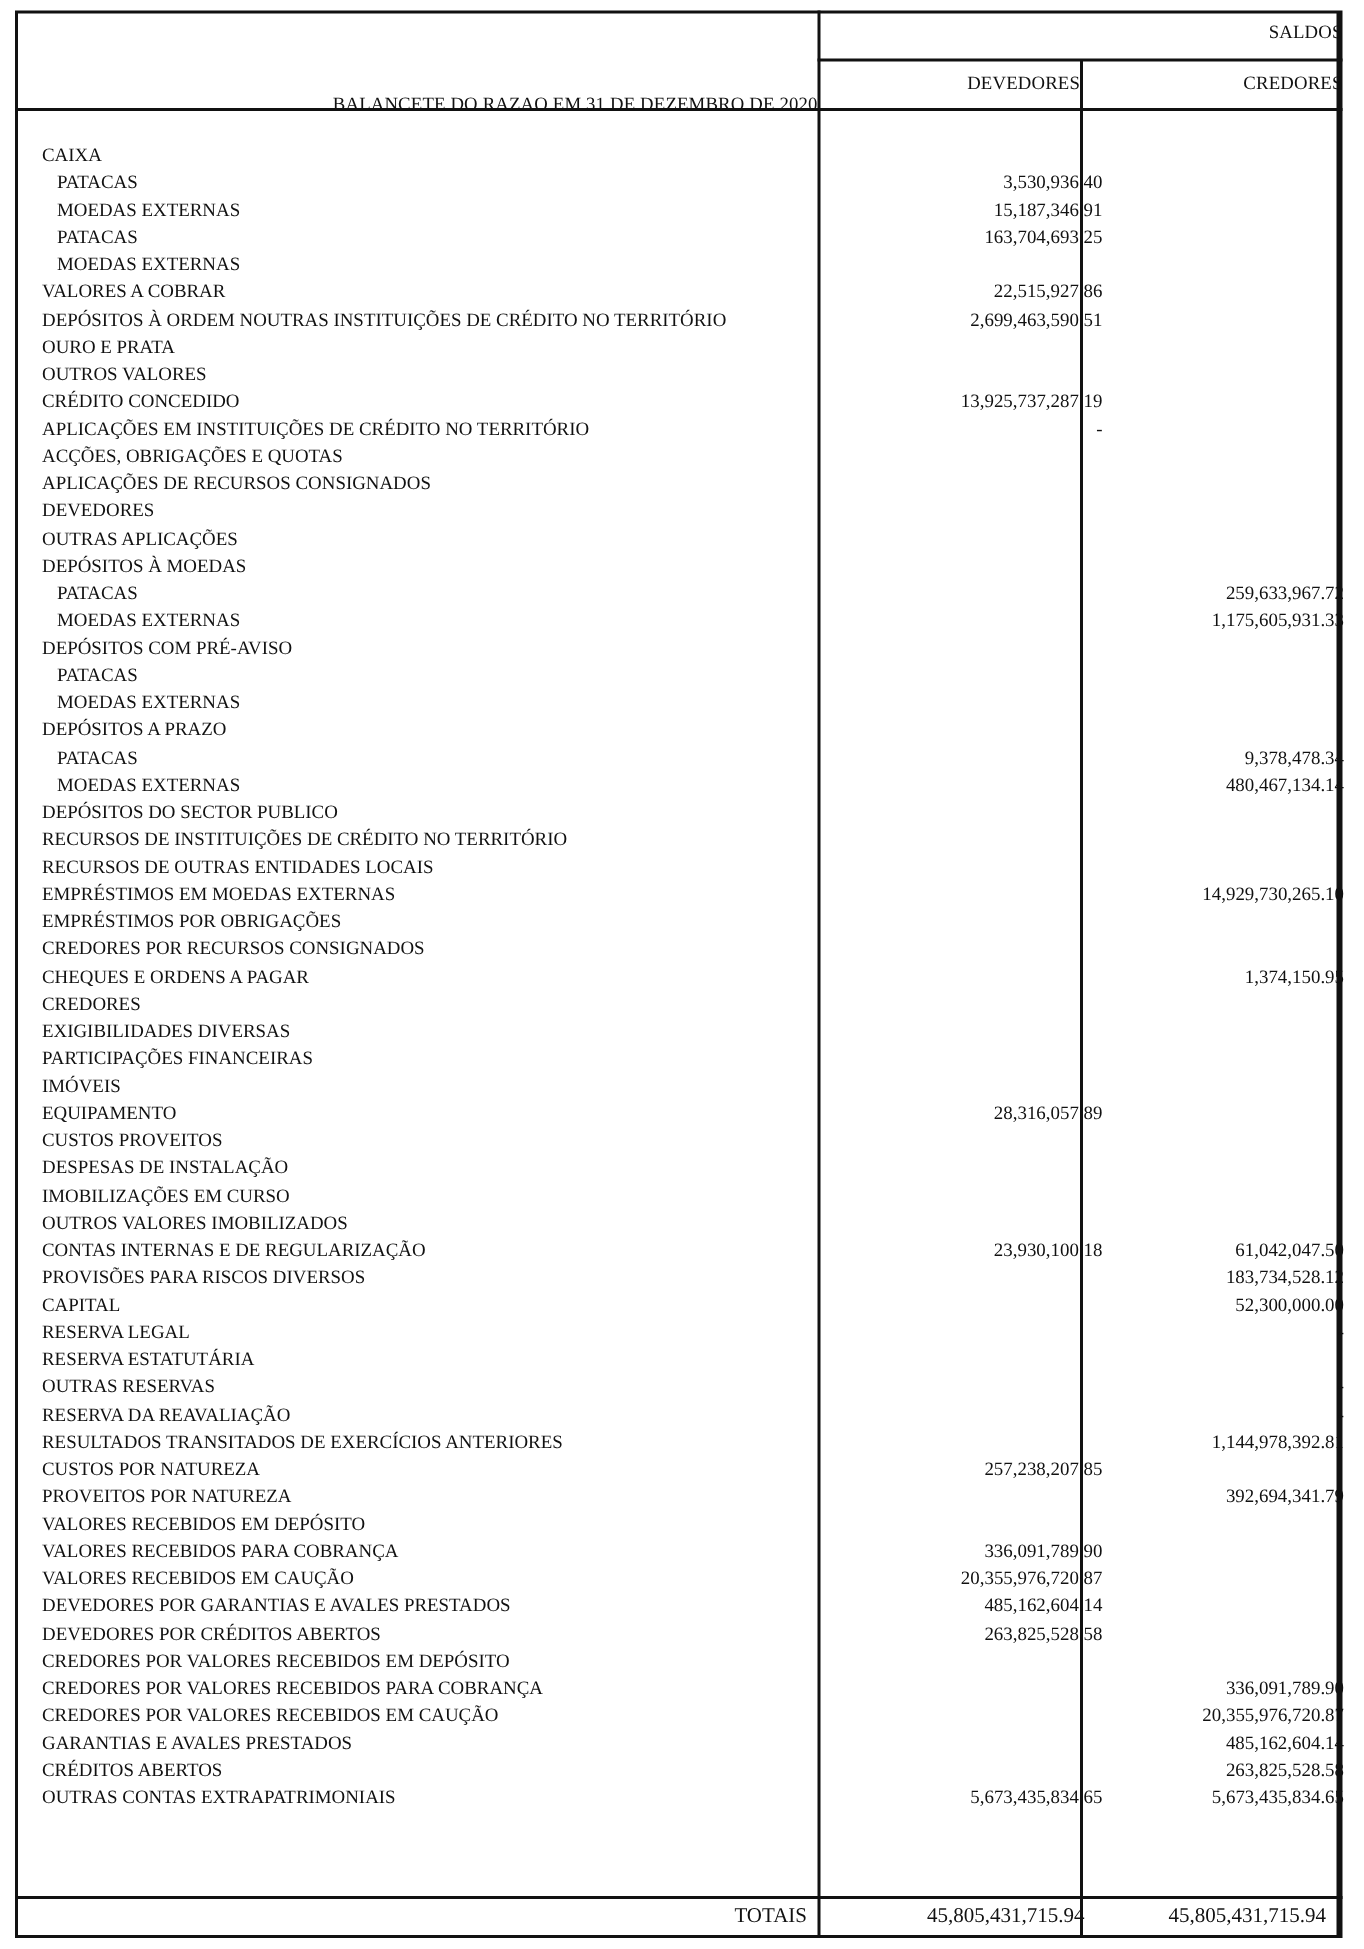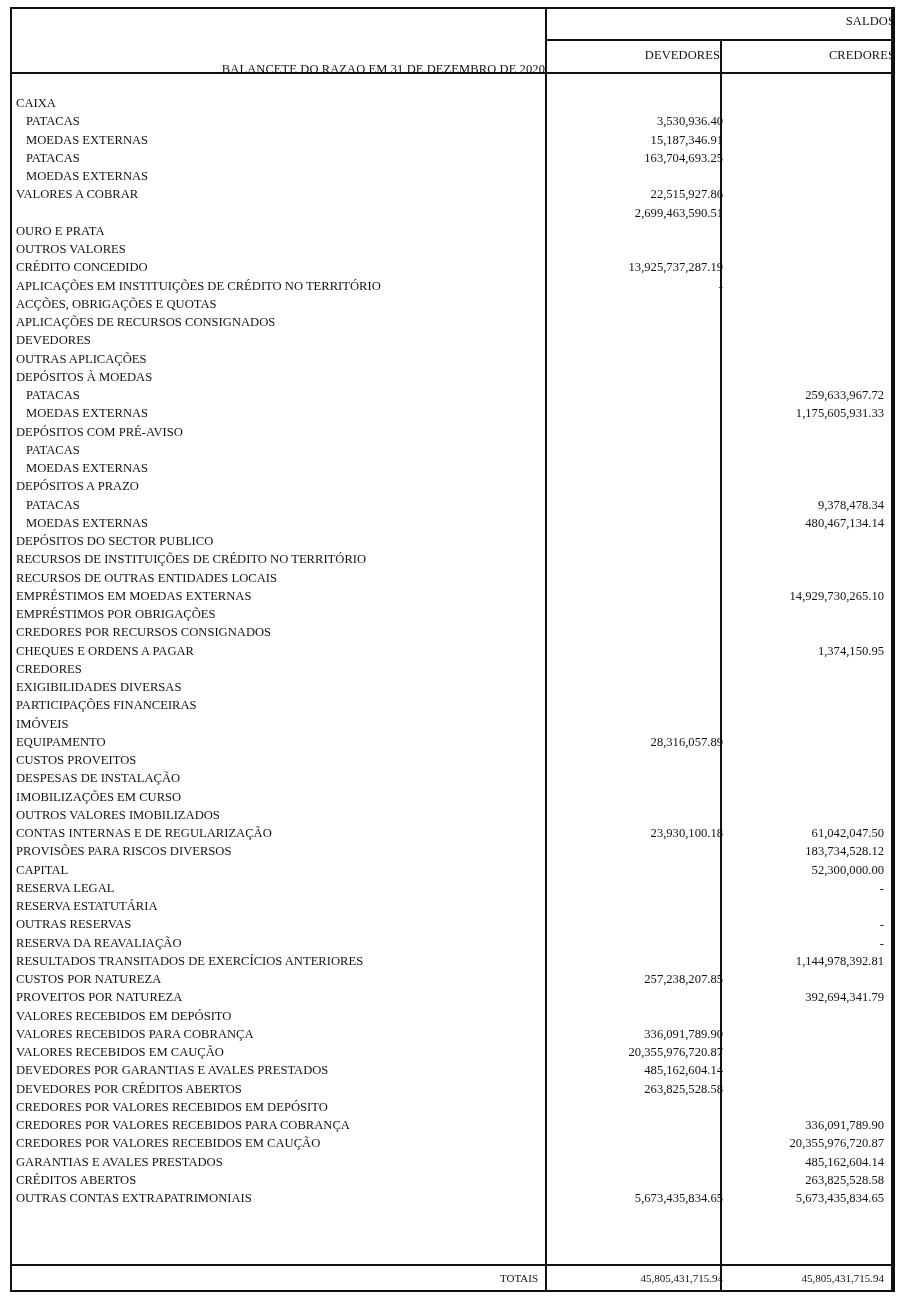--- a/index.html
+++ b/index.html
@@ -3,28 +3,28 @@
 <meta charset="utf-8">
 <style>
   html, body { margin: 0; padding: 0; background: #ffffff; }
   body { width: 909px; height: 1299px; position: relative; overflow: hidden;
          font-family: "Liberation Serif", "DejaVu Serif", serif; color: #111; }
   .frame { position: absolute; left: 10px; top: 7px; width: 885px; height: 1285px;
            border: 2px solid #111; border-right-width: 4px; box-sizing: border-box; }
   .vline { position: absolute; background: #111; width: 1.5px; }
   .hline { position: absolute; background: #111; height: 2px; }
   .hdr { position: absolute; font-size: 12.5px; text-align: right; letter-spacing: 0.1px; }
-  .rows { position: absolute; left: 12px; top: 94px; width: 882px; }
+  .rows { position: absolute; left: 12px; top: 94px; width: 882px; padding-left: 12px; }
   .row { position: relative; height: 18.25px; line-height: 18.25px; font-size: 12.6px; white-space: nowrap; }
   .row .lbl { position: absolute; left: 4px; }
   .row.sub .lbl { left: 14px; }
   .row .deb { position: absolute; right: 171px; width: 180px; text-align: right; }
   .row .cred { position: absolute; right: 10px; width: 180px; text-align: right; }
   .totals { position: absolute; top: 1264px; left: 12px; width: 882px; height: 28px;
-            font-size: 11px; line-height: 28px; }
+            font-size: 14px; line-height: 28px; }
   .totals .lbl { position: absolute; right: 356px; }
   .totals .deb { position: absolute; right: 171px; width: 180px; text-align: right; }
   .totals .cred { position: absolute; right: 10px; width: 180px; text-align: right; }
 </style>
 </head>
 <body>
 
 <div class="frame"></div>
 
 <div class="hline" style="left:10px; top:72px; width:885px;"></div>
@@ -63,20 +63,21 @@
       <span class="lbl">MOEDAS EXTERNAS</span>
       <span class="deb"></span>
       <span class="cred"></span>
     </div>
     <div class="row">
       <span class="lbl">VALORES A COBRAR</span>
       <span class="deb">22,515,927.86</span>
       <span class="cred"></span>
     </div>
     <div class="row">
+      <span class="lbl">DEPÓSITOS À ORDEM NOUTRAS INSTITUIÇÕES DE CRÉDITO NO TERRITÓRIO</span>
       <span class="deb">2,699,463,590.51</span>
       <span class="cred"></span>
     </div>
     <div class="row">
       <span class="lbl">OURO E PRATA</span>
       <span class="deb"></span>
       <span class="cred"></span>
     </div>
     <div class="row">
       <span class="lbl">OUTROS VALORES</span>

